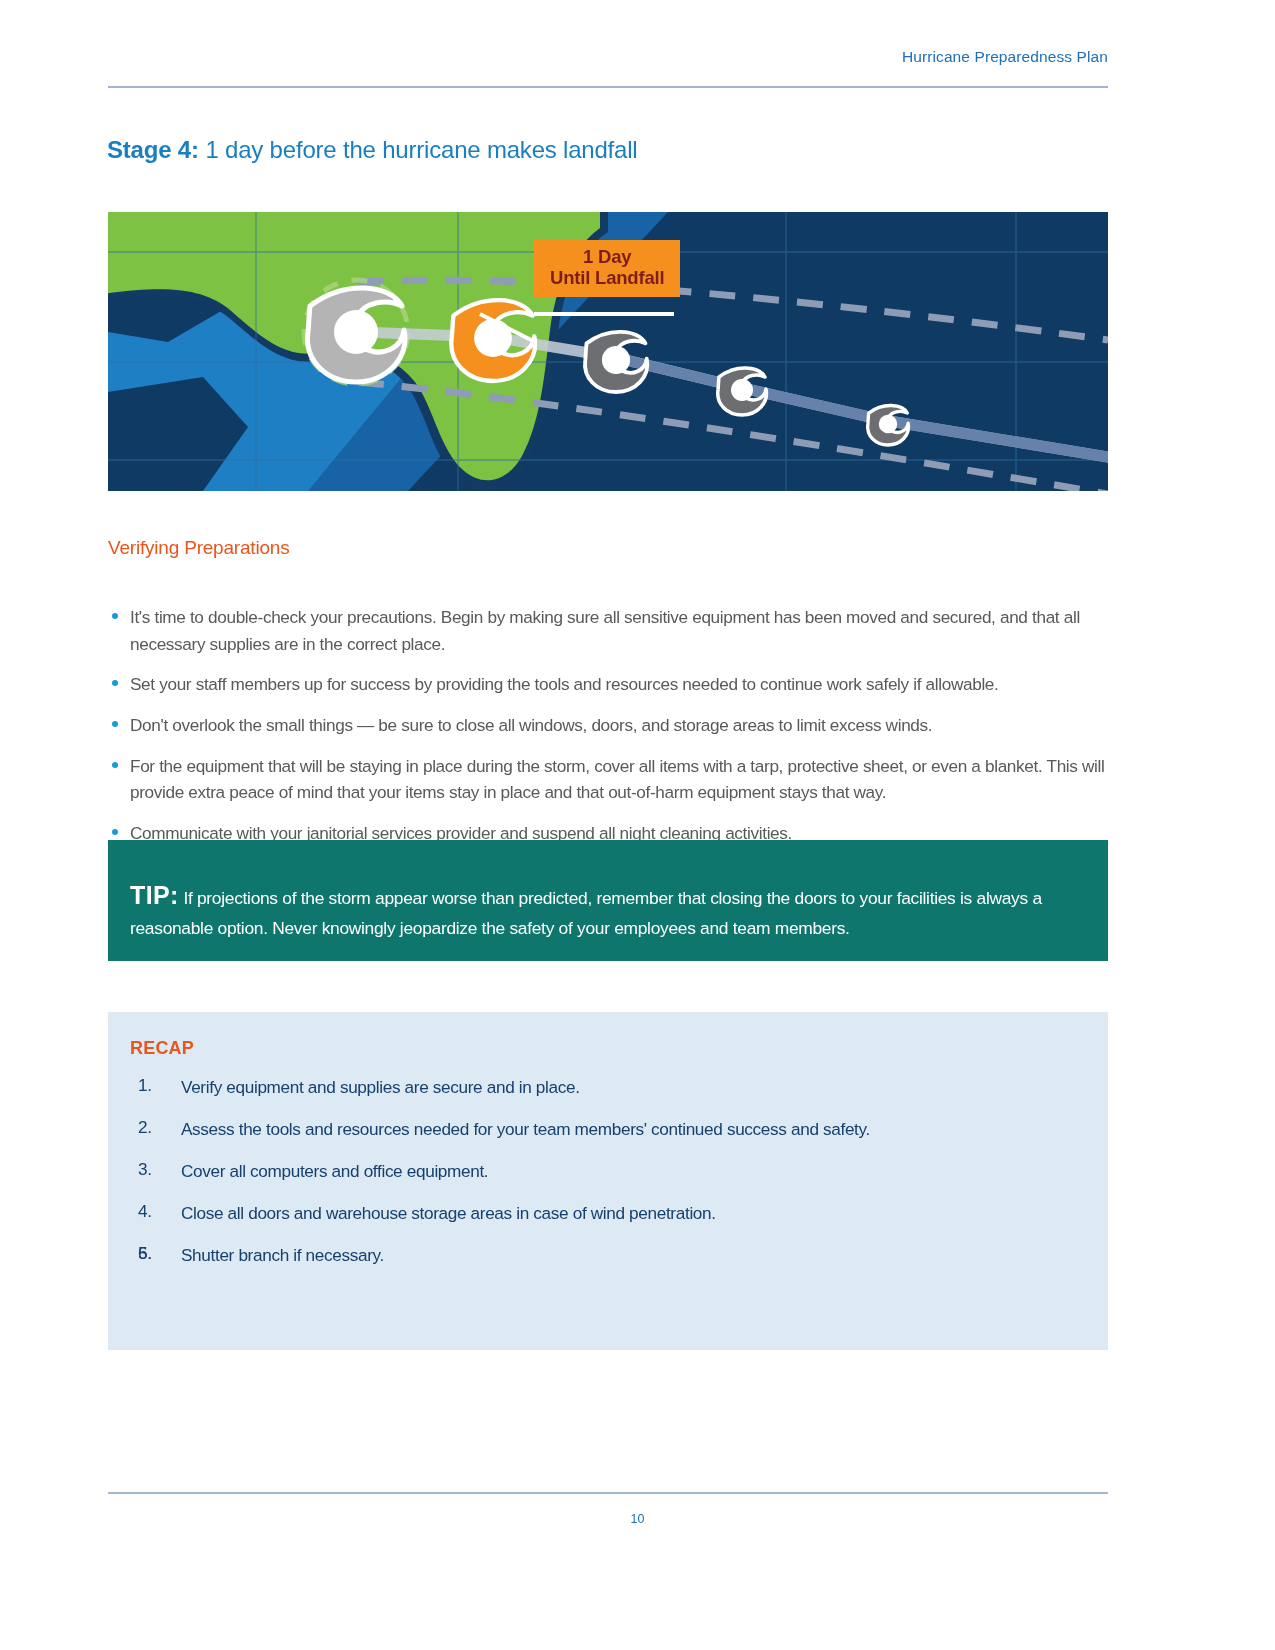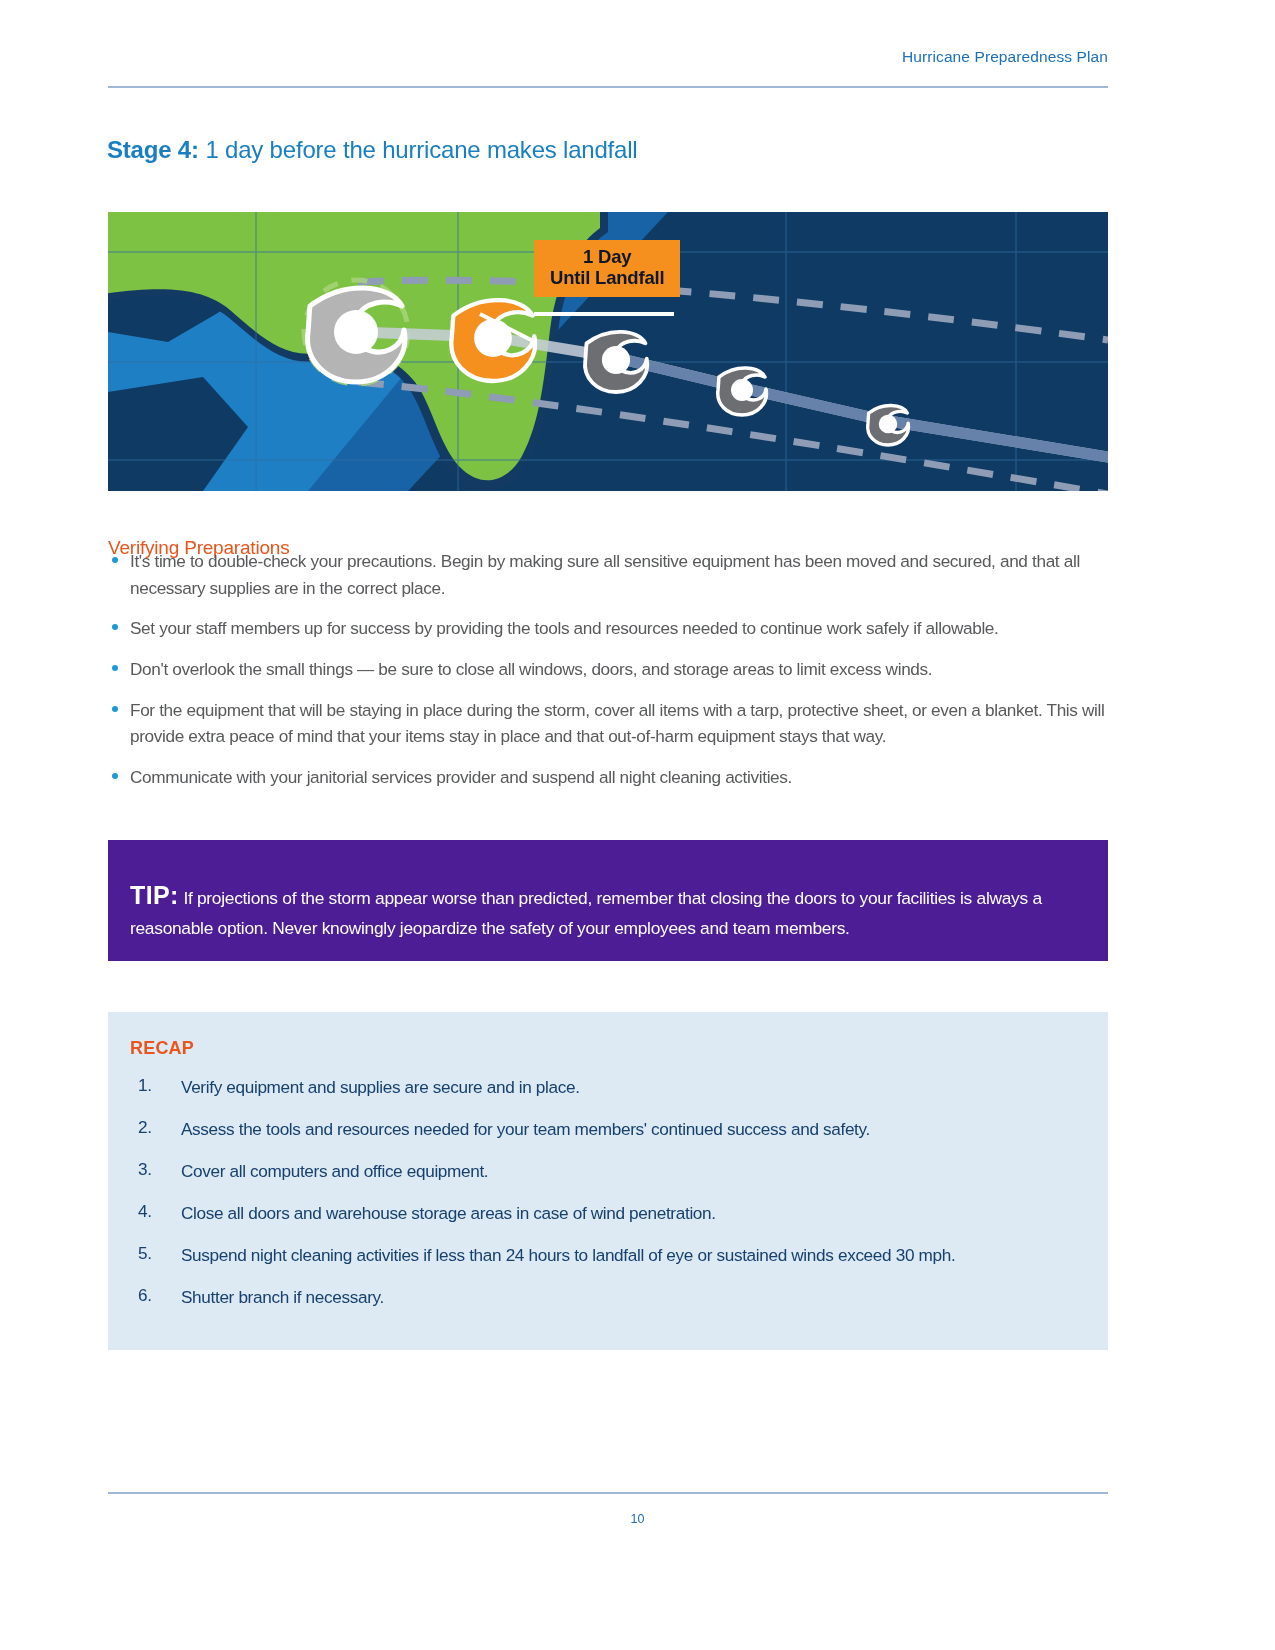--- a/index.html
+++ b/index.html
@@ -35,21 +35,21 @@
   
   .map-wrap {
     position: absolute; left: 108px; top: 212px;
     width: 1000px; height: 279px; overflow: hidden;
     background: #0f3a63;
   }
   .map-svg { display:block; width: 1000px; height: 279px; }
 
   .callout {
     position: absolute; left: 426px; top: 28px;
-    background: #f5901f; color: #0f172a;
+    background: #f5901f; color: #7f1d1d;
     padding: 7px 16px 9px 16px;
     text-align: center; line-height: 1.12;
     font-size: 18.5px; font-weight: bold;
     letter-spacing: -.2px;
   }
   .callout-l1 { display:block; }
   .callout-l2 { display:block; }
   .callout-underline {
     position: absolute; left: 426px; top: 100px;
     width: 140px; height: 4px; background: #ffffff;
@@ -60,37 +60,37 @@
     transform: rotate(27deg); transform-origin: left center;
   }
 
   
   .section-head {
     position: absolute; left: 108px; top: 537px;
     font-size: 19px; color: #e8551d; letter-spacing: -.2px;
   }
 
   
-  .bullets { position: absolute; left: 108px; top: 548px; width: 1000px; }
+  .bullets { position: absolute; left: 108px; top: 604px; width: 1000px; }
   .bullet-row { position: relative; padding-left: 22px; margin-bottom: 14px; }
   .bullet-dot {
     position: absolute; left: 4px; top: 9px;
     width: 6px; height: 6px; border-radius: 50%;
     background: #1a9ad6;
   }
   .bullet-text {
     font-size: 17.2px; color: #58595b; line-height: 1.55;
     letter-spacing: -.35px;
   }
 
   
   .tip-box {
     position: absolute; left: 108px; top: 840px;
     width: 1000px; height: 121px;
-    background: #4c1d95;
+    background: #0f766e;
     padding: 36px 22px 12px 22px;
   }
   .tip-text {
     color: #ffffff; font-size: 17.4px; line-height: 1.55;
     letter-spacing: -.3px;
   }
   .tip-label { font-weight: bold; font-size: 25px; letter-spacing: .4px; }
 
   
   .recap-box {
@@ -273,21 +273,20 @@
     <div class="recap-row">
       <span class="recap-num">3.</span>
       <span class="recap-text">Cover all computers and office equipment.</span>
     </div>
     <div class="recap-row">
       <span class="recap-num">4.</span>
       <span class="recap-text">Close all doors and warehouse storage areas in case of wind penetration.</span>
     </div>
     <div class="recap-row">
       <span class="recap-num">5.</span>
-      <span class="recap-text">Suspend night cleaning activities if less than 24 hours to landfall of eye or sustained winds exceed 30 mph.</span>
     </div>
     <div class="recap-row">
       <span class="recap-num">6.</span>
       <span class="recap-text">Shutter branch if necessary.</span>
     </div>
   </div>
 
   <div class="footer-rule"></div>
   <div class="footer-page">10</div>
 

